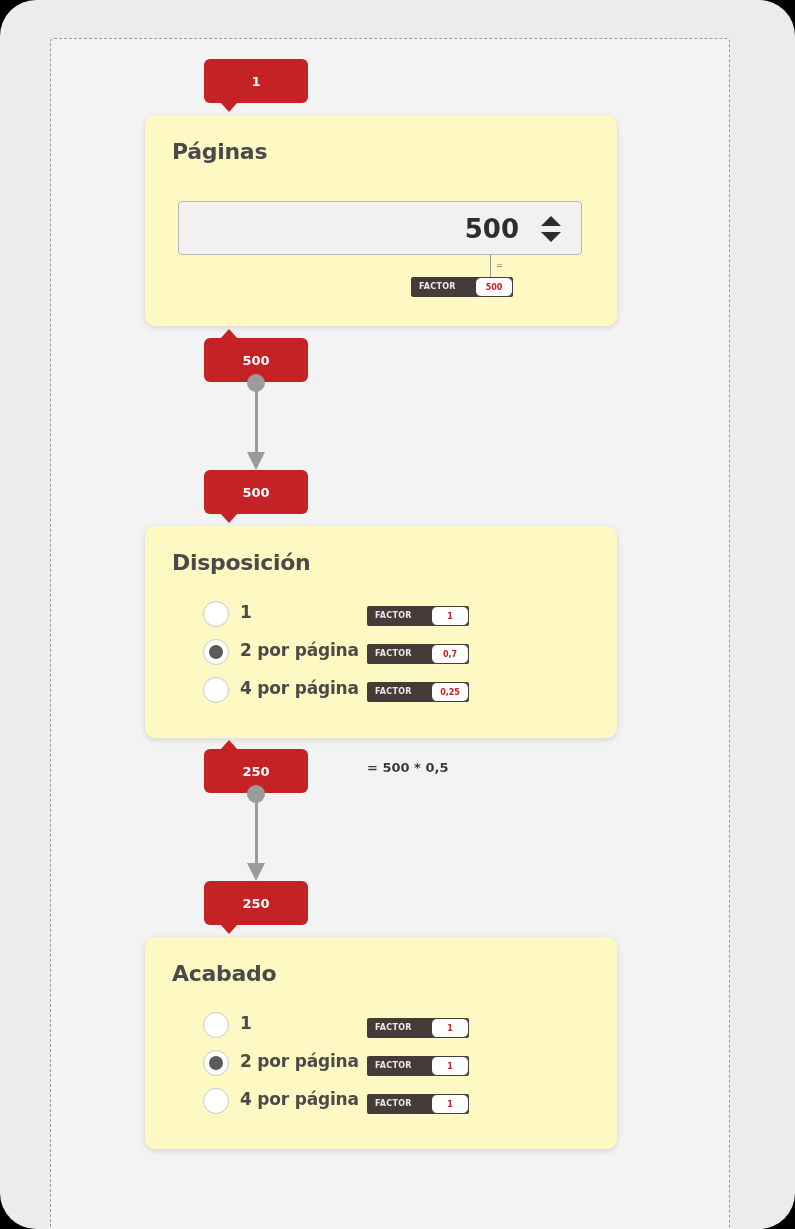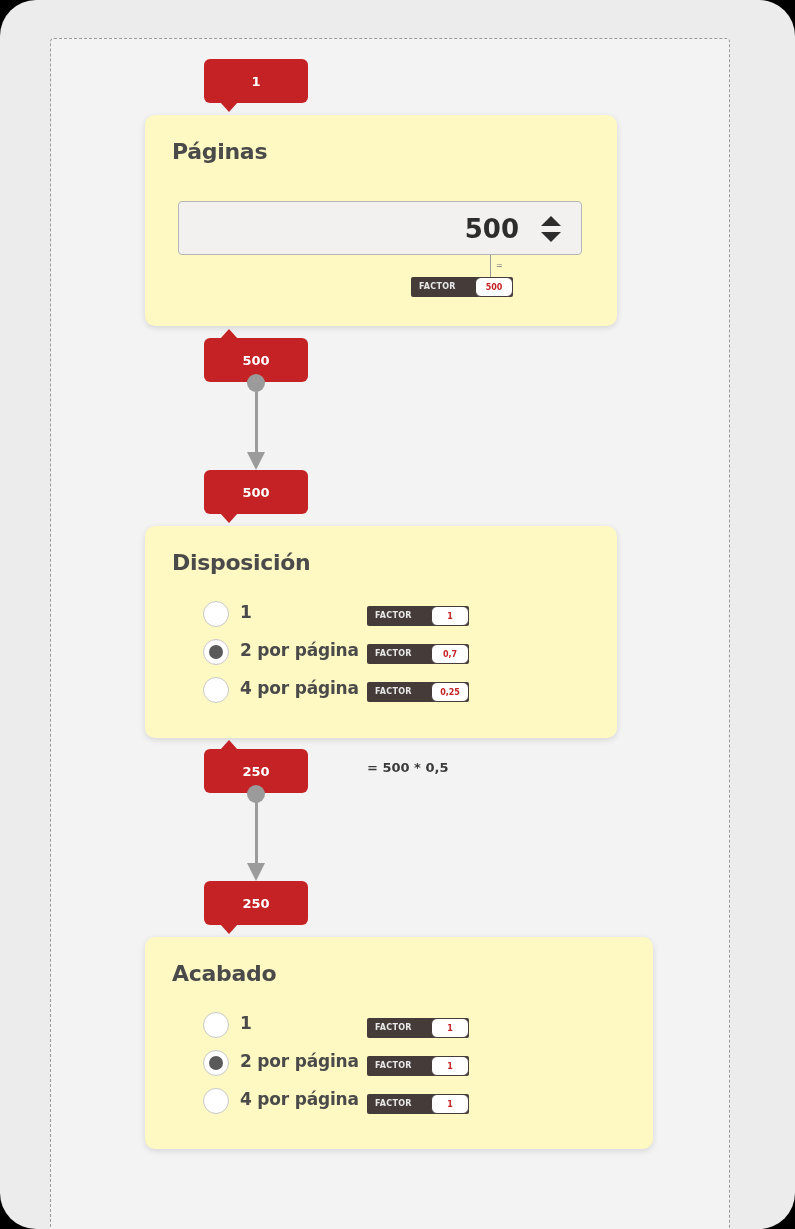--- a/index.html
+++ b/index.html
@@ -110,21 +110,21 @@
   <div class="connector" style="top:785px; height:96px;">
     <div class="dot"></div>
     <div class="line" style="height:70px;"></div>
     <div class="arrow" style="top:78px;"></div>
   </div>
 
   <div class="badge tail-down" style="top:881px;">
     <span>250</span>
   </div>
 
-  <div class="card" style="top:937px; height:212px;padding-left:36px;">
+  <div class="card" style="top:937px; height:212px;">
     <div class="card-title">Acabado</div>
 
     <div class="opt" style="top:73px;">
       <div class="radio"></div>
       <span class="opt-label">1</span>
     </div>
     <div class="factor" style="left:222px; top:81px;">
       <span class="lbl">FACTOR</span>
       <span class="fv">1</span>
     </div>

